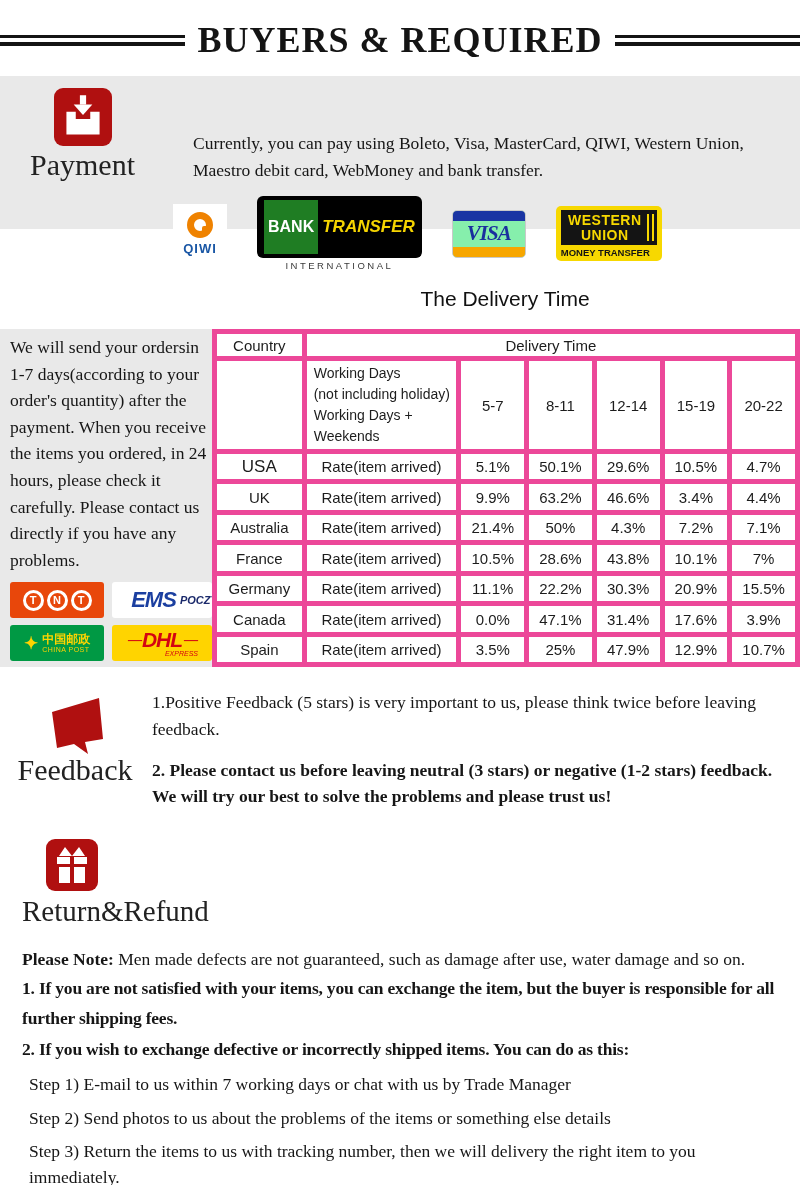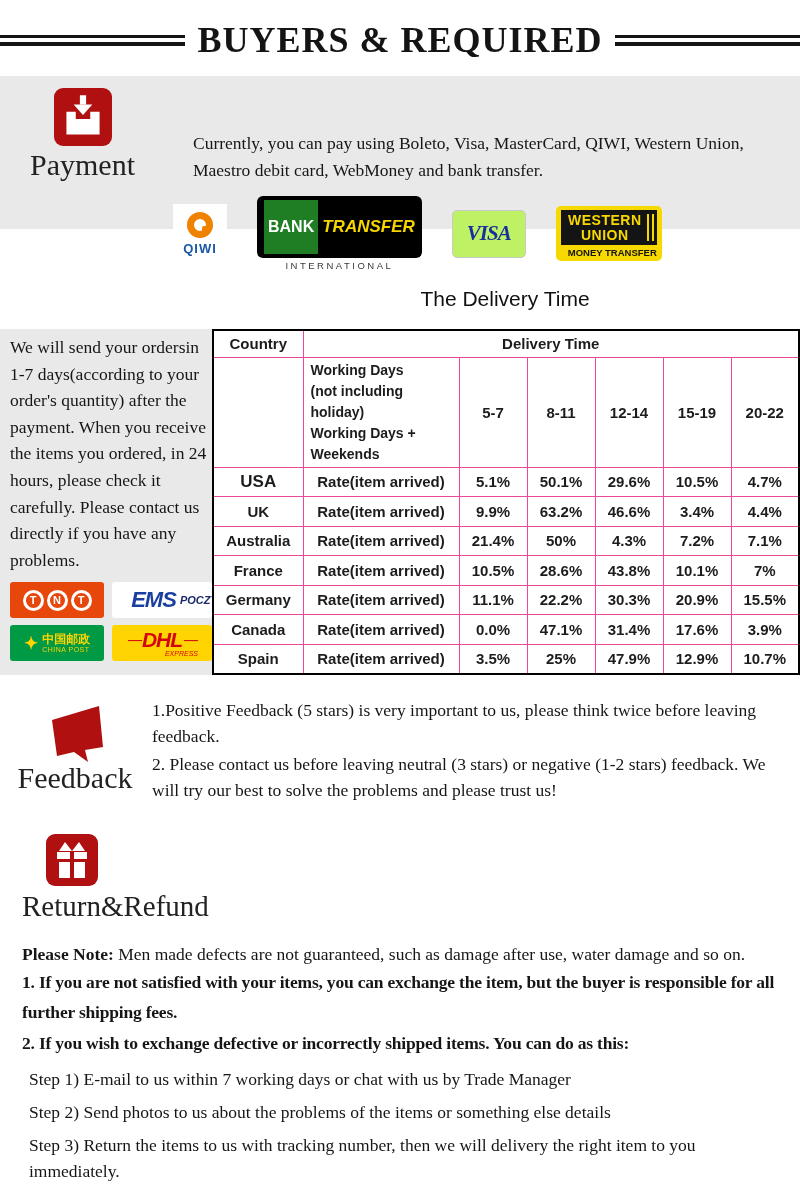--- a/index.html
+++ b/index.html
@@ -30,30 +30,30 @@
   .qiwi-ring { width:26px; height:26px; border:7px solid #ef8200; border-radius:50%; position:relative; }
   .qiwi-ring::after { content:""; position:absolute; right:-4px; bottom:-3px; width:8px; height:8px; background:#ef8200; border-radius:2px; }
   .qiwi-word { color:#1a57a5; font-family:"Liberation Sans",sans-serif; font-weight:bold; font-size:13px; letter-spacing:1px; }
 
   .logo-bt { display:flex; flex-direction:column; align-items:center; }
   .bt-box { background:#000; border-radius:6px; padding:4px 7px; display:flex; align-items:center; gap:4px; }
   .bt-bank { background:#1f7d23; color:#fff; font-family:"Liberation Sans",sans-serif; font-weight:bold; font-size:16px; padding:18px 4px; }
   .bt-transfer { color:#f5d400; font-style:italic; font-weight:bold; font-size:17px; font-family:"Liberation Sans",sans-serif; }
   .bt-intl { font-family:"Liberation Sans",sans-serif; font-size:9.5px; letter-spacing:2.5px; color:#3a3a3a; margin-top:2px; }
 
-  .logo-visa { width:74px; height:48px; background:#bef264; border:1px solid #c9c9c9; border-radius:5px; display:flex; flex-direction:row; overflow:hidden; }
+  .logo-visa { width:74px; height:48px; background:#86efac; border:1px solid #c9c9c9; border-radius:5px; display:flex; flex-direction:column; overflow:hidden; }
   .visa-band-top { height:10px; background:#1a35a3; }
   .visa-mid { flex:1; display:flex; align-items:center; justify-content:center; }
   .visa-word { color:#1a2f9e; font-style:italic; font-weight:bold; font-size:21px; letter-spacing:-1px; }
   .visa-band-bottom { height:10px; background:#f7a600; }
 
   .logo-wu { background:#f7d800; border-radius:5px; padding:4px 5px 2px; width:106px; }
   .wu-black { background:#141414; color:#f7d800; font-family:"Liberation Sans",sans-serif; font-weight:bold; text-align:center; font-size:14px; line-height:1.05; padding:3px 12px 3px 4px; position:relative; letter-spacing:0.5px; }
   .wu-bars { position:absolute; right:3px; top:4px; bottom:4px; width:7px; border-left:2px solid #f7d800; border-right:2px solid #f7d800; }
-  .wu-sub { text-align:right; font-family:"Liberation Sans",sans-serif; font-weight:bold; font-size:9.5px; color:#141414; padding:2px 0 1px; }
+  .wu-sub { text-align:left; font-family:"Liberation Sans",sans-serif; font-weight:bold; font-size:9.5px; color:#141414; padding:2px 0 1px; }
 
   
   .shipment-head { position:relative; height:100px; }
   .shipment-head .sec-left { position:absolute; left:5px; top:10px; width:140px; }
   .delivery-title { position:absolute; left:505px; bottom:18px; transform:translateX(-50%);
     font-family:"Liberation Sans",sans-serif; font-size:21px; color:#111; white-space:nowrap; }
 
   
   .delivery-wrap { display:flex; align-items:stretch; }
   .delivery-left { width:212px; background:#e9e9e9; padding:5px 2px 6px 10px; flex-shrink:0; }
@@ -70,34 +70,34 @@
   .cnpost-text { display:flex; flex-direction:column; line-height:1.1; }
   .cnpost-zh { color:#ffd400; font-size:12px; font-weight:bold; }
   .cnpost-en { color:#ffd400; font-size:7px; font-family:"Liberation Sans",sans-serif; letter-spacing:0.5px; }
   .dhl-box { background:#ffd400; flex-direction:column; line-height:1; }
   .dhl-row { display:flex; align-items:center; gap:2px; }
   .dhl-dash { color:#d40511; font-weight:900; font-size:14px; letter-spacing:-2px; }
   .dhl-word { color:#d40511; font-style:italic; font-weight:900; font-size:21px; font-family:"Liberation Sans",sans-serif; letter-spacing:-1px; }
   .dhl-sub { color:#d40511; font-style:italic; font-size:7px; font-family:"Liberation Sans",sans-serif; align-self:flex-end; margin-right:14px; }
 
   table.delivery-table { flex:1; border-collapse:collapse; font-family:"Liberation Sans",sans-serif; font-size:15px; color:#1c1c1c; border:2px solid #000; }
-  .delivery-table th, .delivery-table td { border:1px solid #ec4899; text-align:center; font-weight:bold; padding:2px 2px; }
+  .delivery-table th, .delivery-table td { border:5px solid #ec4899; text-align:center; font-weight:normal; padding:2px 2px; }
   .delivery-table .hrow1 th { height:27px; font-size:15px; }
   .wd-cell { text-align:left !important; font-size:14px; line-height:1.5; padding-left:7px !important; height:62px; }
   .range-cell { font-size:15px; }
   .col-country { width:90px; }
   .col-wd { width:156px; }
   .col-range { width:68px; }
   .delivery-table tbody td { height:29.5px; }
 
   
   .feedback-section { display:flex; margin-top:16px; }
   .feedback-section .sec-left { width:150px; padding-top:12px; }
   .feedback-right { flex:1; padding:6px 14px 0 2px; font-size:17.5px; line-height:1.5; }
-  .feedback-right p + p { margin-top:2px; }
+  .feedback-right p + p { margin-top:15px;font-weight:bold; }
   .feedback-label { font-size:30px; margin-top:-6px; }
 
   
   .return-section { margin-top:30px; padding-left:22px; }
   .return-icon-wrap { margin-left:24px; }
   .return-label { font-size:29px; color:#222; margin-top:4px; }
   .return-texts { padding:14px 20px 0 0; font-size:17.5px; }
   .rt-note { margin-top:4px; line-height:1.5; }
   .rt-bold { font-weight:bold; line-height:1.75; letter-spacing:-0.2px; }
   .rt-steps { margin-top:6px; }

